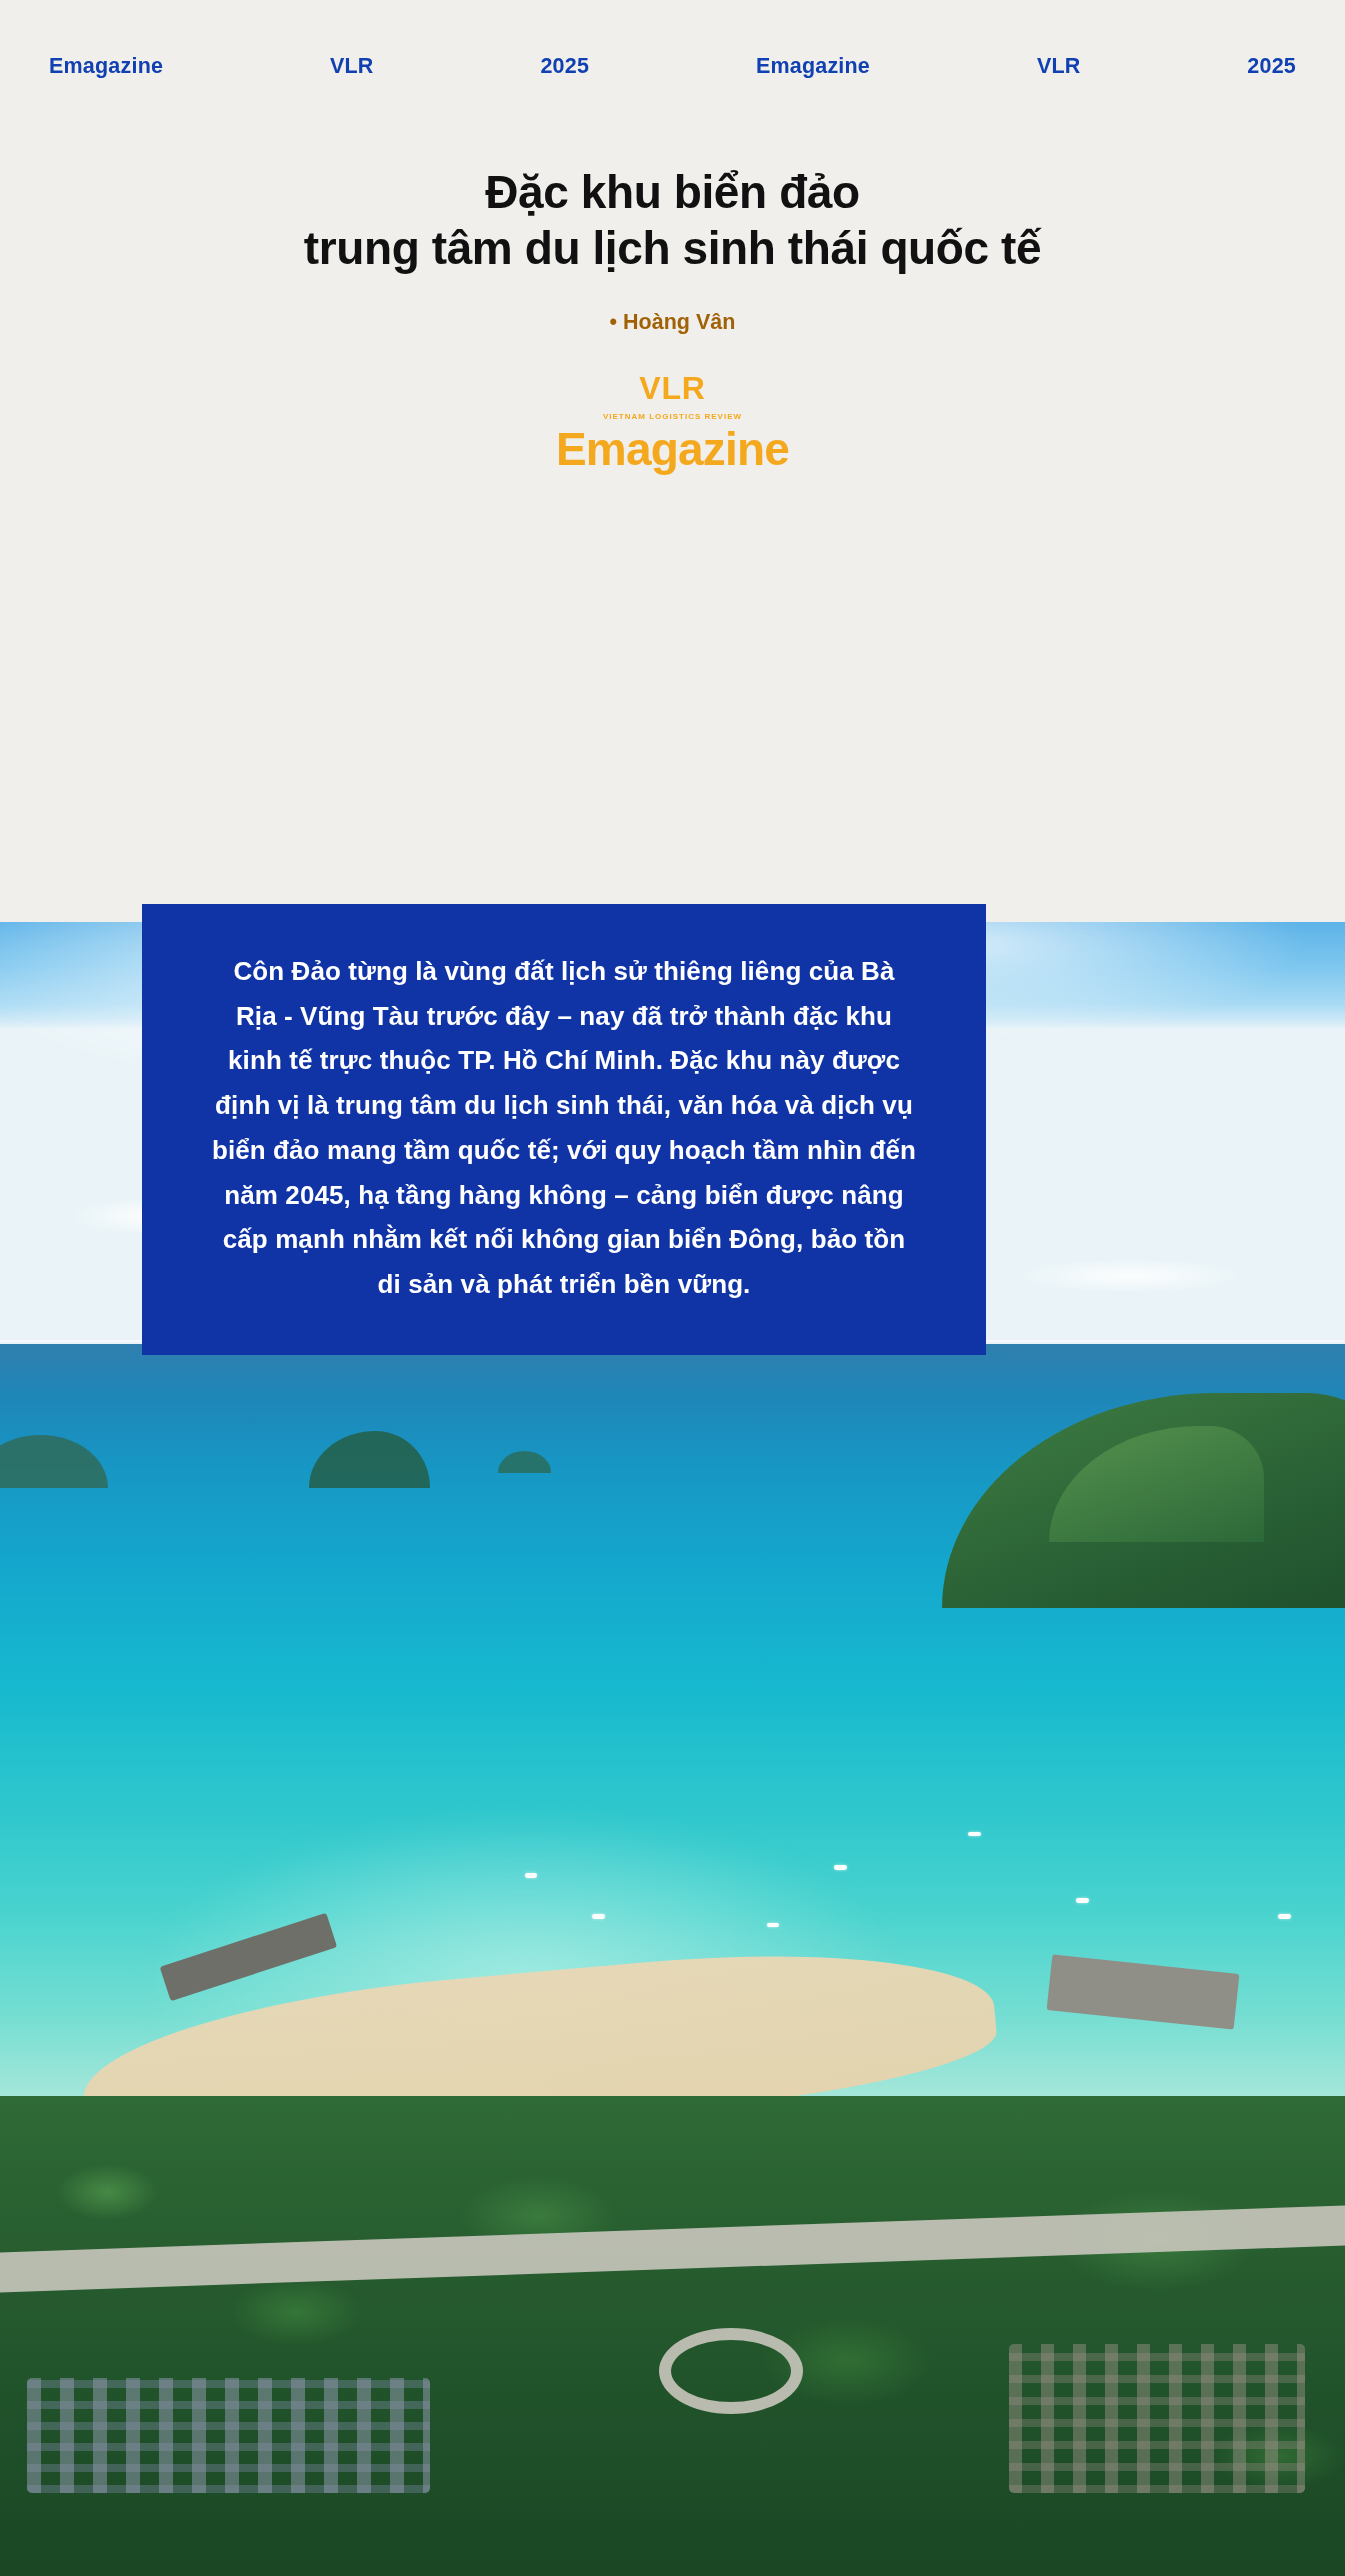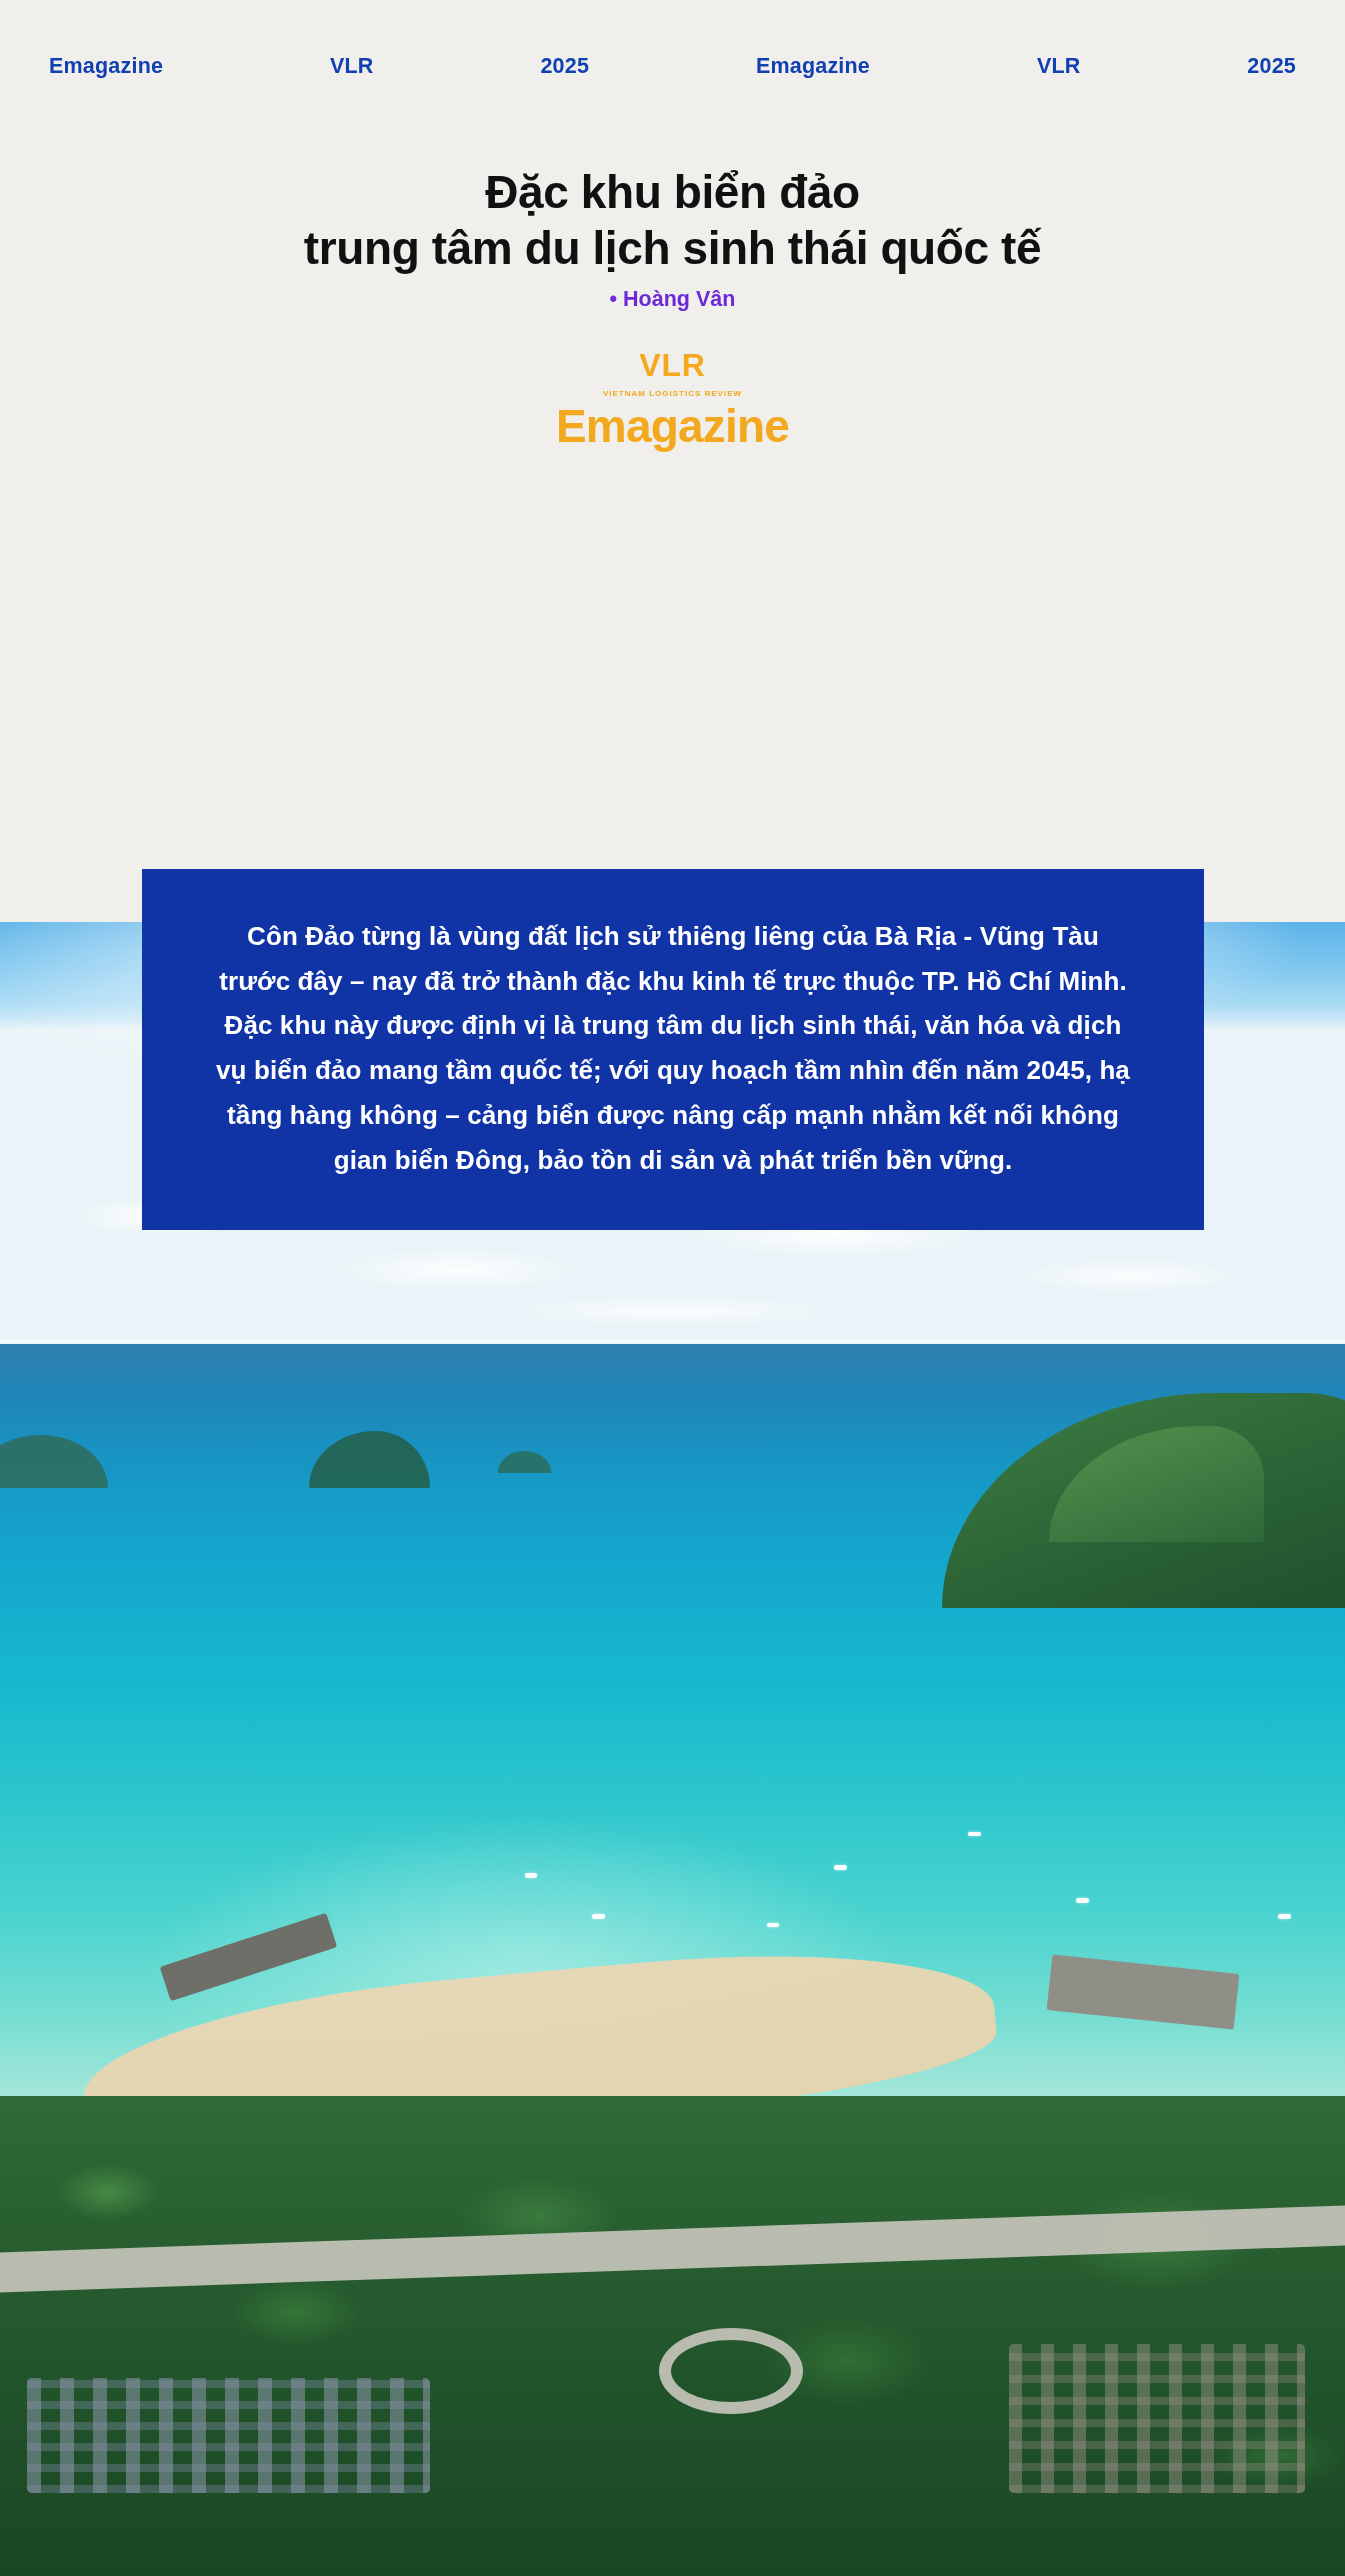--- a/index.html
+++ b/index.html
@@ -62,24 +62,24 @@
     margin: 32px auto 0 auto;
     width: 1243px;
     font-size: 46px;
     line-height: 1.22;
     font-weight: 700;
     color: #111111;
     letter-spacing: -0.4px;
   }
   .subtitle .line2 { display: block; }
   .byline {
-    margin-top: 11px;
+    margin-top: 34px;
     font-size: 21.5px;
     font-weight: 700;
-    color: #6d28d9;
+    color: #a16207;
   }
 
   
   .logo-block {
     margin-top: 37px;
     display: flex;
     flex-direction: column;
     align-items: center;
     line-height: 1;
   }
@@ -283,22 +283,22 @@
     width: 12.8px; height: 4.8px;
     background: #ffffff;
     border-radius: 2.4px;
     box-shadow: 0 0 3.2px rgba(255,255,255,.6);
   }
 
   
   .lead-panel {
     position: absolute;
     left: 142px;
-    top: 869px;
-    width: 1062px;
+    top: 904px;
+    width: 844px;
     box-sizing: border-box;
     padding: 45px 69px 48px 69px;
     background: #1034a6;
     color: #ffffff;
     text-align: center;
     z-index: 5;
   }
   .lead-panel p {
     margin: 0;
     font-size: 26px;

